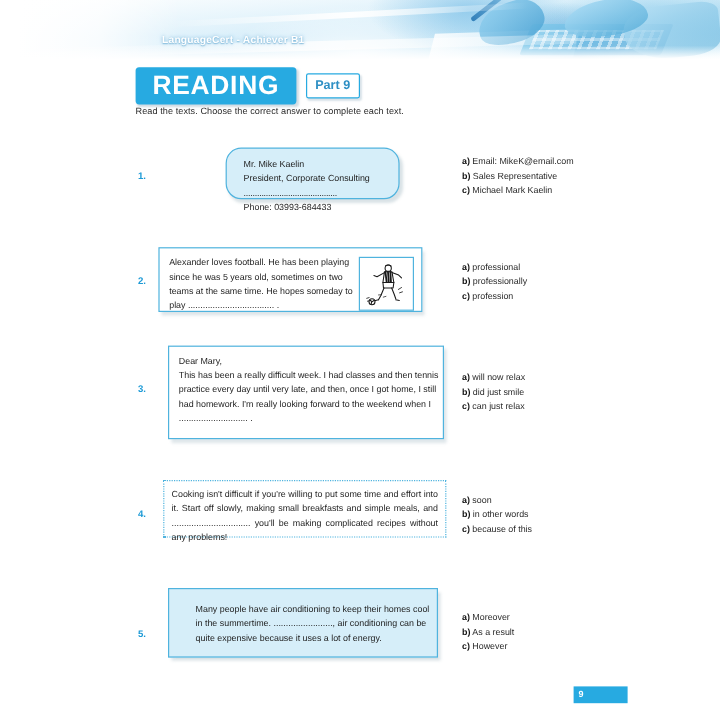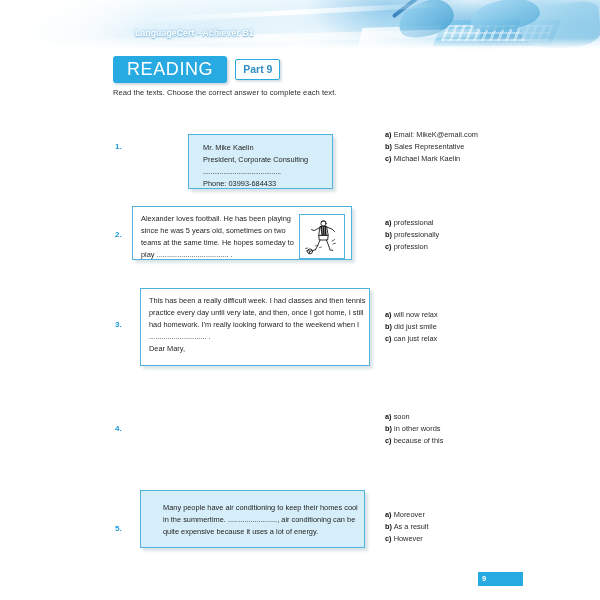--- a/index.html
+++ b/index.html
@@ -125,22 +125,22 @@
     position: absolute;
     left: 113px;
     top: 56px;
     display: flex;
     align-items: center;
     gap: 8px;
   }
   .reading-badge {
     background: #27AAE1;
     color: #ffffff;
-    font-size: 18px;
-    font-weight: normal;
+    font-size: 22px;
+    font-weight: bold;
     letter-spacing: .6px;
     padding: 4px 14px 5px 14px;
     border-radius: 3px;
     line-height: 1;
     box-shadow: 1.5px 2px 2px rgba(150,175,190,0.45);
   }
   .part-badge {
     border: 1.3px solid #27AAE1;
     color: #2E8FC4;
     background: #ffffff;
@@ -200,22 +200,23 @@
   .box-dotted {
     background: #ffffff;
     border: 1.4px dotted #4FB3DE;
   }
 
   .dots { letter-spacing: -0.2px; }
 
   
   #q1-num { left: 115px; top: 142px; }
   #q1-box {
-    left: 188px; top: 134px; width: 145px; height: 55px;
+    left: 188px; top: 123px; width: 145px; height: 43px;
     padding: 7px 0 0 14px;
+    border-radius: 13px;
   }
   #q1-opts { left: 385px; top: 129px; }
 
   
   #q2-num { left: 115px; top: 230px; }
   #q2-box {
     left: 132px; top: 206px; width: 220px; height: 54px;
     padding: 6px 0 0 8px;
     display: flex;
     align-items: flex-start;
@@ -351,32 +352,35 @@
 
   <div class="options" id="q2-opts">
     <div><span class="opt-letter">a)</span> <span>professional</span></div>
     <div><span class="opt-letter">b)</span> <span>professionally</span></div>
     <div><span class="opt-letter">c)</span> <span>profession</span></div>
   </div>
 
   <div class="q-num" id="q3-num">3.</div>
 
   <div class="stim box-white" id="q3-box">
+    <div>Dear Mary,</div>
     <div>This has been a really difficult week. I had classes and then tennis practice every day until very late, and then, once I got home, I still had homework. I'm really looking forward to the weekend when I ............................ .</div>
-    <div>Dear Mary,</div>
   </div>
 
   <div class="options" id="q3-opts">
     <div><span class="opt-letter">a)</span> <span>will now relax</span></div>
     <div><span class="opt-letter">b)</span> <span>did just smile</span></div>
     <div><span class="opt-letter">c)</span> <span>can just relax</span></div>
   </div>
 
   <div class="q-num" id="q4-num">4.</div>
 
+  <div class="stim box-dotted" id="q4-box">
+    <div id="q4-text">Cooking isn't difficult if you're willing to put some time and effort into it. Start off slowly, making small breakfasts and simple meals, and ................................ you'll be making complicated recipes without any problems!</div>
+  </div>
 
   <div class="options" id="q4-opts">
     <div><span class="opt-letter">a)</span> <span>soon</span></div>
     <div><span class="opt-letter">b)</span> <span>in other words</span></div>
     <div><span class="opt-letter">c)</span> <span>because of this</span></div>
   </div>
 
   <div class="q-num" id="q5-num">5.</div>
 
   <div class="stim box-fill" id="q5-box">

